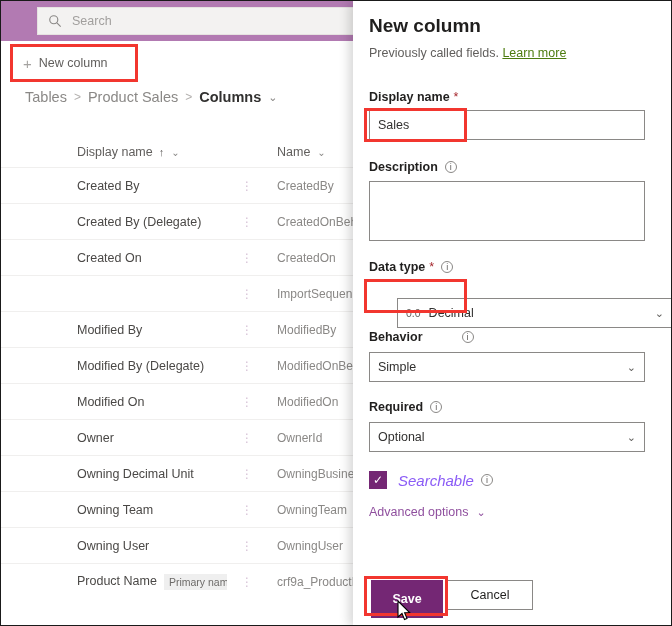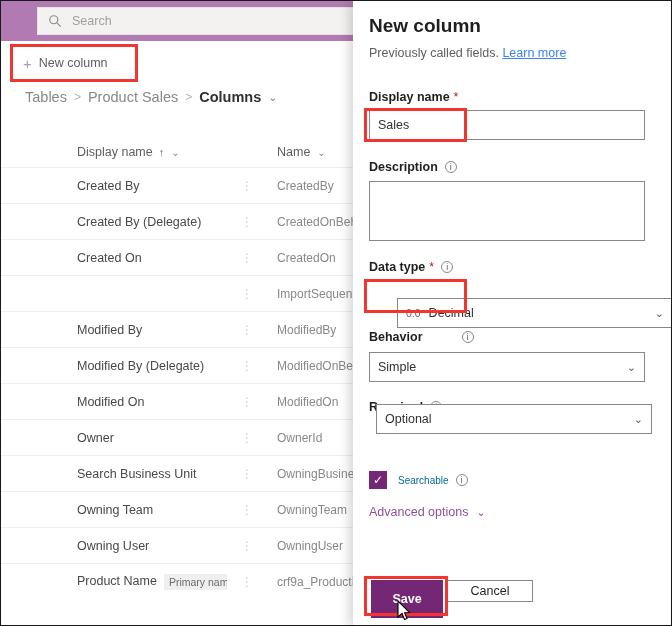--- a/index.html
+++ b/index.html
@@ -136,21 +136,21 @@
     padding: 0 16px;
   }
   .p-title {
     position: absolute; left: 16px; top: 14px;
     font-size: 19px; font-weight: bold; color: #201f1e;
   }
   .p-sub {
     position: absolute; left: 16px; top: 45px;
     font-size: 12.5px; color: #605e5c;
   }
-  .p-sub a { color: #3b82f6; text-decoration: underline; }
+  .p-sub a { color: #4d7c0f; text-decoration: underline; }
 
   .fld-label {
     font-size: 12.5px; font-weight: bold; color: #201f1e;
     display: flex; align-items: center;
   }
   .req-star { color: #a4262c; margin-left: 4px; font-weight: normal; }
   .info-ico {
     display: inline-block; margin-left: 7px;
     width: 12px; height: 12px;
     border: 1px solid #8a8886; border-radius: 50%;
@@ -179,52 +179,52 @@
 
   .f-disp  { position: absolute; left: 16px; top: 89px; }
   .f-disp-c{ position: absolute; left: 16px; top: 109px; }
   .f-desc  { position: absolute; left: 16px; top: 159px; }
   .f-desc-c{ position: absolute; left: 16px; top: 180px; }
   .f-dtyp  { position: absolute; left: 16px; top: 259px; }
   .f-dtyp-c{ position: absolute; left: 16px; top: 297px; margin-left: 28px; }
   .f-beh   { position: absolute; left: 16px; top: 329px; gap: 32px; }
   .f-beh-c { position: absolute; left: 16px; top: 351px; }
   .f-req   { position: absolute; left: 16px; top: 399px; }
-  .f-req-c { position: absolute; left: 16px; top: 403px; margin-left: 7px; }
+  .f-req-c { position: absolute; left: 16px; top: 421px; }
 
   .searchable-row {
     position: absolute; left: 16px; top: 470px;
     display: flex; align-items: center;
   }
   .chk {
     width: 18px; height: 18px;
     background: #742774;
     color: #fff; font-size: 12px;
     display: flex; align-items: center; justify-content: center;
     margin-right: 11px;
   }
-  .sr-label { font-size: 10px; color: #0369a1; }
+  .sr-label { font-size: 15px; color: #8b5cf6; font-style: italic; }
 
   .adv {
     position: absolute; left: 16px; top: 504px;
     font-size: 12.5px; color: #8f4f9e;
     display: flex; align-items: center;
   }
   .adv .chev-dn { margin-left: 8px; color: #8f4f9e; }
 
   .btn-save {
     position: absolute; left: 18px; top: 579px;
     width: 72px; height: 38px;
     background: #742774; color: #ffffff;
     font-size: 12.5px; font-weight: bold;
     display: flex; align-items: center; justify-content: center;
   }
   .btn-cancel {
     position: absolute; left: 94px; top: 579px;
-    width: 86px; height: 22px;
+    width: 86px; height: 30px;
     background: #ffffff; color: #201f1e;
     border: 1px solid #8a8886;
     font-size: 12.5px;
     display: flex; align-items: center; justify-content: center;
   }
 
   
   .redbox {
     position: absolute;
     border: 3px solid #f2362f;
@@ -319,21 +319,21 @@
           <div class="c-disp">Modified On</div>
           <div class="c-dots">⋮</div>
           <div class="c-name">ModifiedOn</div>
         </div>
         <div class="row">
           <div class="c-disp">Owner</div>
           <div class="c-dots">⋮</div>
           <div class="c-name">OwnerId</div>
         </div>
         <div class="row">
-          <div class="c-disp">Search Business Unit</div>
+          <div class="c-disp">Owning Decimal Unit</div>
           <div class="c-dots">⋮</div>
           <div class="c-name">OwningBusiness</div>
         </div>
         <div class="row">
           <div class="c-disp">Owning Team</div>
           <div class="c-dots">⋮</div>
           <div class="c-name">OwningTeam</div>
         </div>
         <div class="row">
           <div class="c-disp">Owning User</div>

